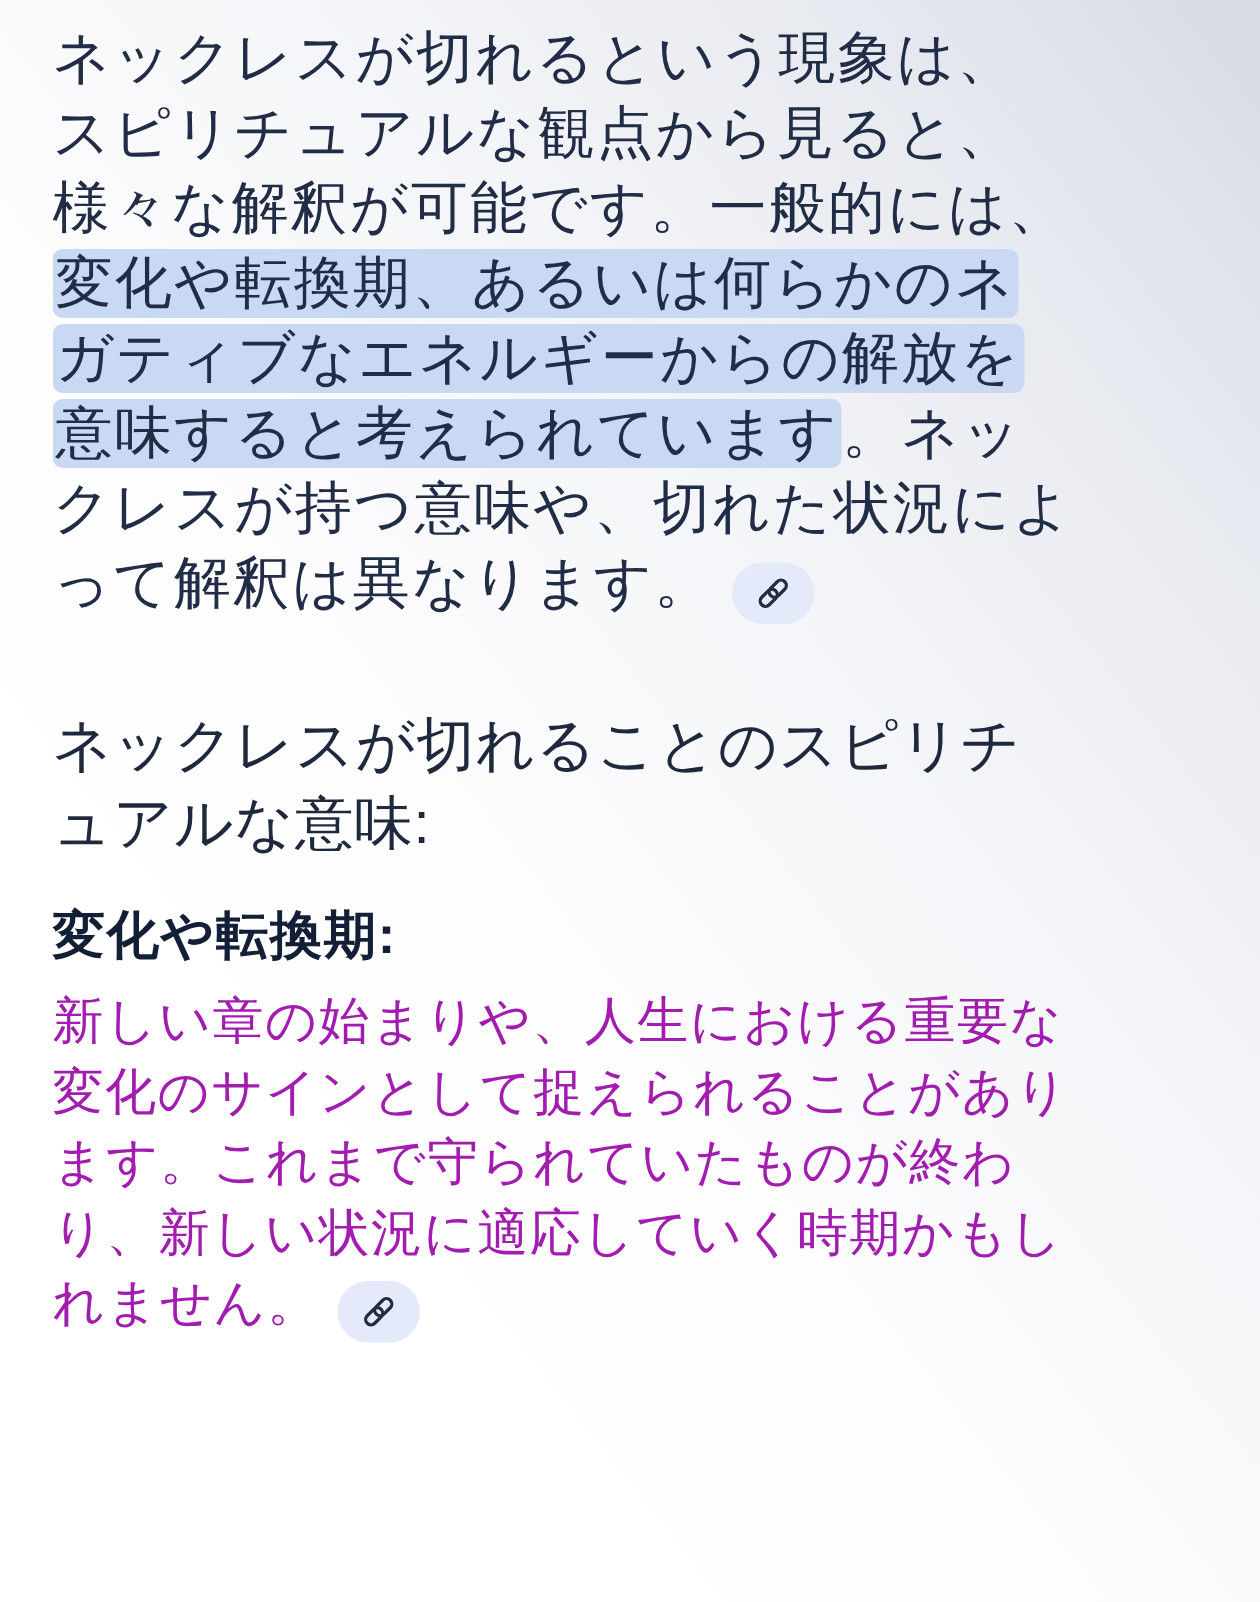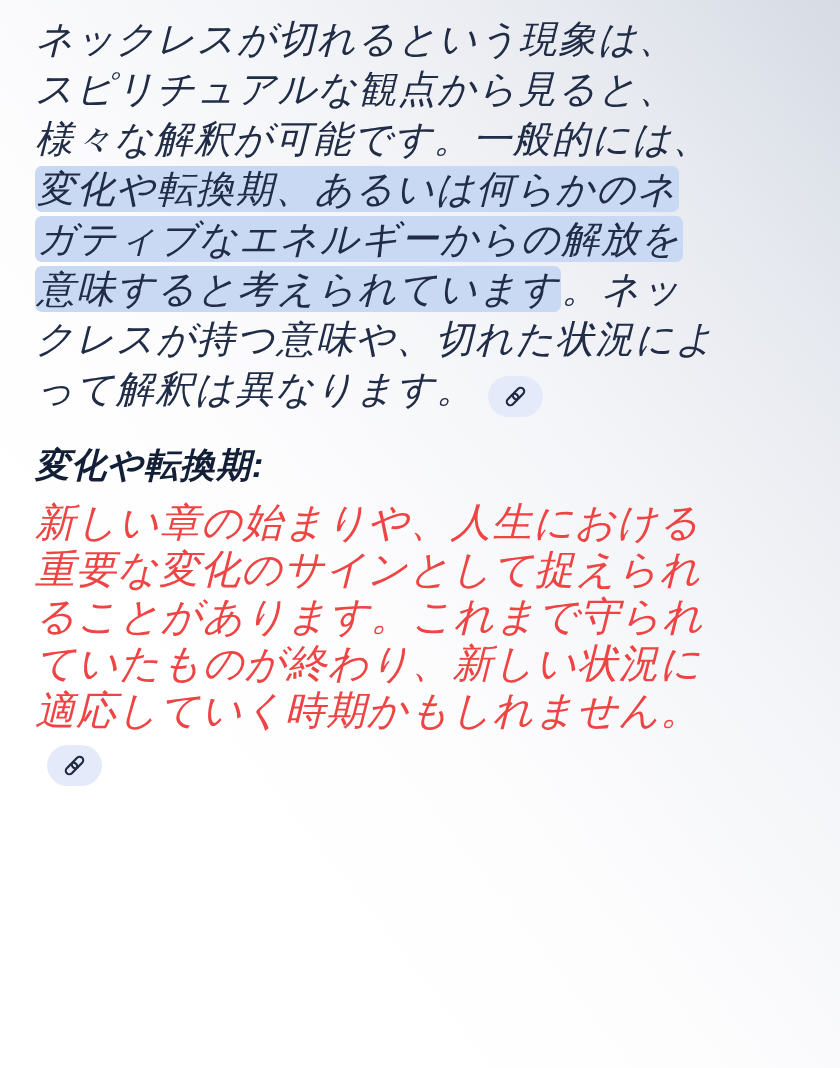--- a/index.html
+++ b/index.html
@@ -11,21 +11,20 @@
     height: 1068px;
     overflow: hidden;
     background: linear-gradient(to bottom left,
       #d6dbe4 0%, #e6e9ef 16%, #f4f5f8 36%, #fdfdfe 58%, #ffffff 75%);
     font-family: "Liberation Sans", sans-serif;
   }
   .page {
     box-sizing: border-box;
     width: 752px;
     padding: 14px 35px 0 35px;
-    font-style: italic;
   }
   .intro {
     margin: 0;
     font-size: 38px;
     line-height: 50px;
     letter-spacing: 1.5px;
     color: #212d47;
     text-align: left;
   }
   .highlight {
@@ -49,24 +48,24 @@
     line-height: 44px;
     font-weight: 700;
     letter-spacing: 1px;
     color: #131f36;
   }
   .subhead.second {
     margin-top: 18px;
   }
   .section-body {
     margin: 12px 0 0 0;
-    font-size: 40px;
+    font-size: 34px;
     line-height: 47px;
     letter-spacing: 1px;
-    color: #ef4444;
+    color: #a21caf;
   }
   .section-body.last {
     line-height: 46px;
     margin-top: 8px;
   }
   .link-pill {
     display: inline-flex;
     align-items: center;
     justify-content: center;
     width: 55px;
@@ -92,20 +91,21 @@
 
   <p class="intro"><span><span>ネックレスが切れるという現象は、スピリチュアルな観点から見ると、様々な解釈が可能です。一般的には、</span><span class="highlight">変化や転換期、あるいは何らかのネガティブなエネルギーからの解放を意味すると考えられています</span><span>。ネックレスが持つ意味や、切れた状況によって解釈は異なります。</span></span><button class="link-pill">
         <svg viewBox="0 0 24 24">
           <g transform="rotate(-45 12 12)" fill="none" stroke="#212b41" stroke-width="2.1" stroke-linecap="round">
             <rect x="1.6" y="8.6" width="12.6" height="6.8" rx="3.4"></rect>
             <rect x="9.8" y="8.6" width="12.6" height="6.8" rx="3.4"></rect>
           </g>
         </svg>
       </button></p>
 
+  <h2 class="heading">ネックレスが切れることのスピリチュアルな意味:</h2>
 
   <section>
     <h3 class="subhead">変化や転換期:</h3>
     <p class="section-body"><span>新しい章の始まりや、人生における重要な変化のサインとして捉えられることがあります。これまで守られていたものが終わり、新しい状況に適応していく時期かもしれません。</span><button class="link-pill">
           <svg viewBox="0 0 24 24">
             <g transform="rotate(-45 12 12)" fill="none" stroke="#212b41" stroke-width="2.1" stroke-linecap="round">
               <rect x="1.6" y="8.6" width="12.6" height="6.8" rx="3.4"></rect>
               <rect x="9.8" y="8.6" width="12.6" height="6.8" rx="3.4"></rect>
             </g>
           </svg>

